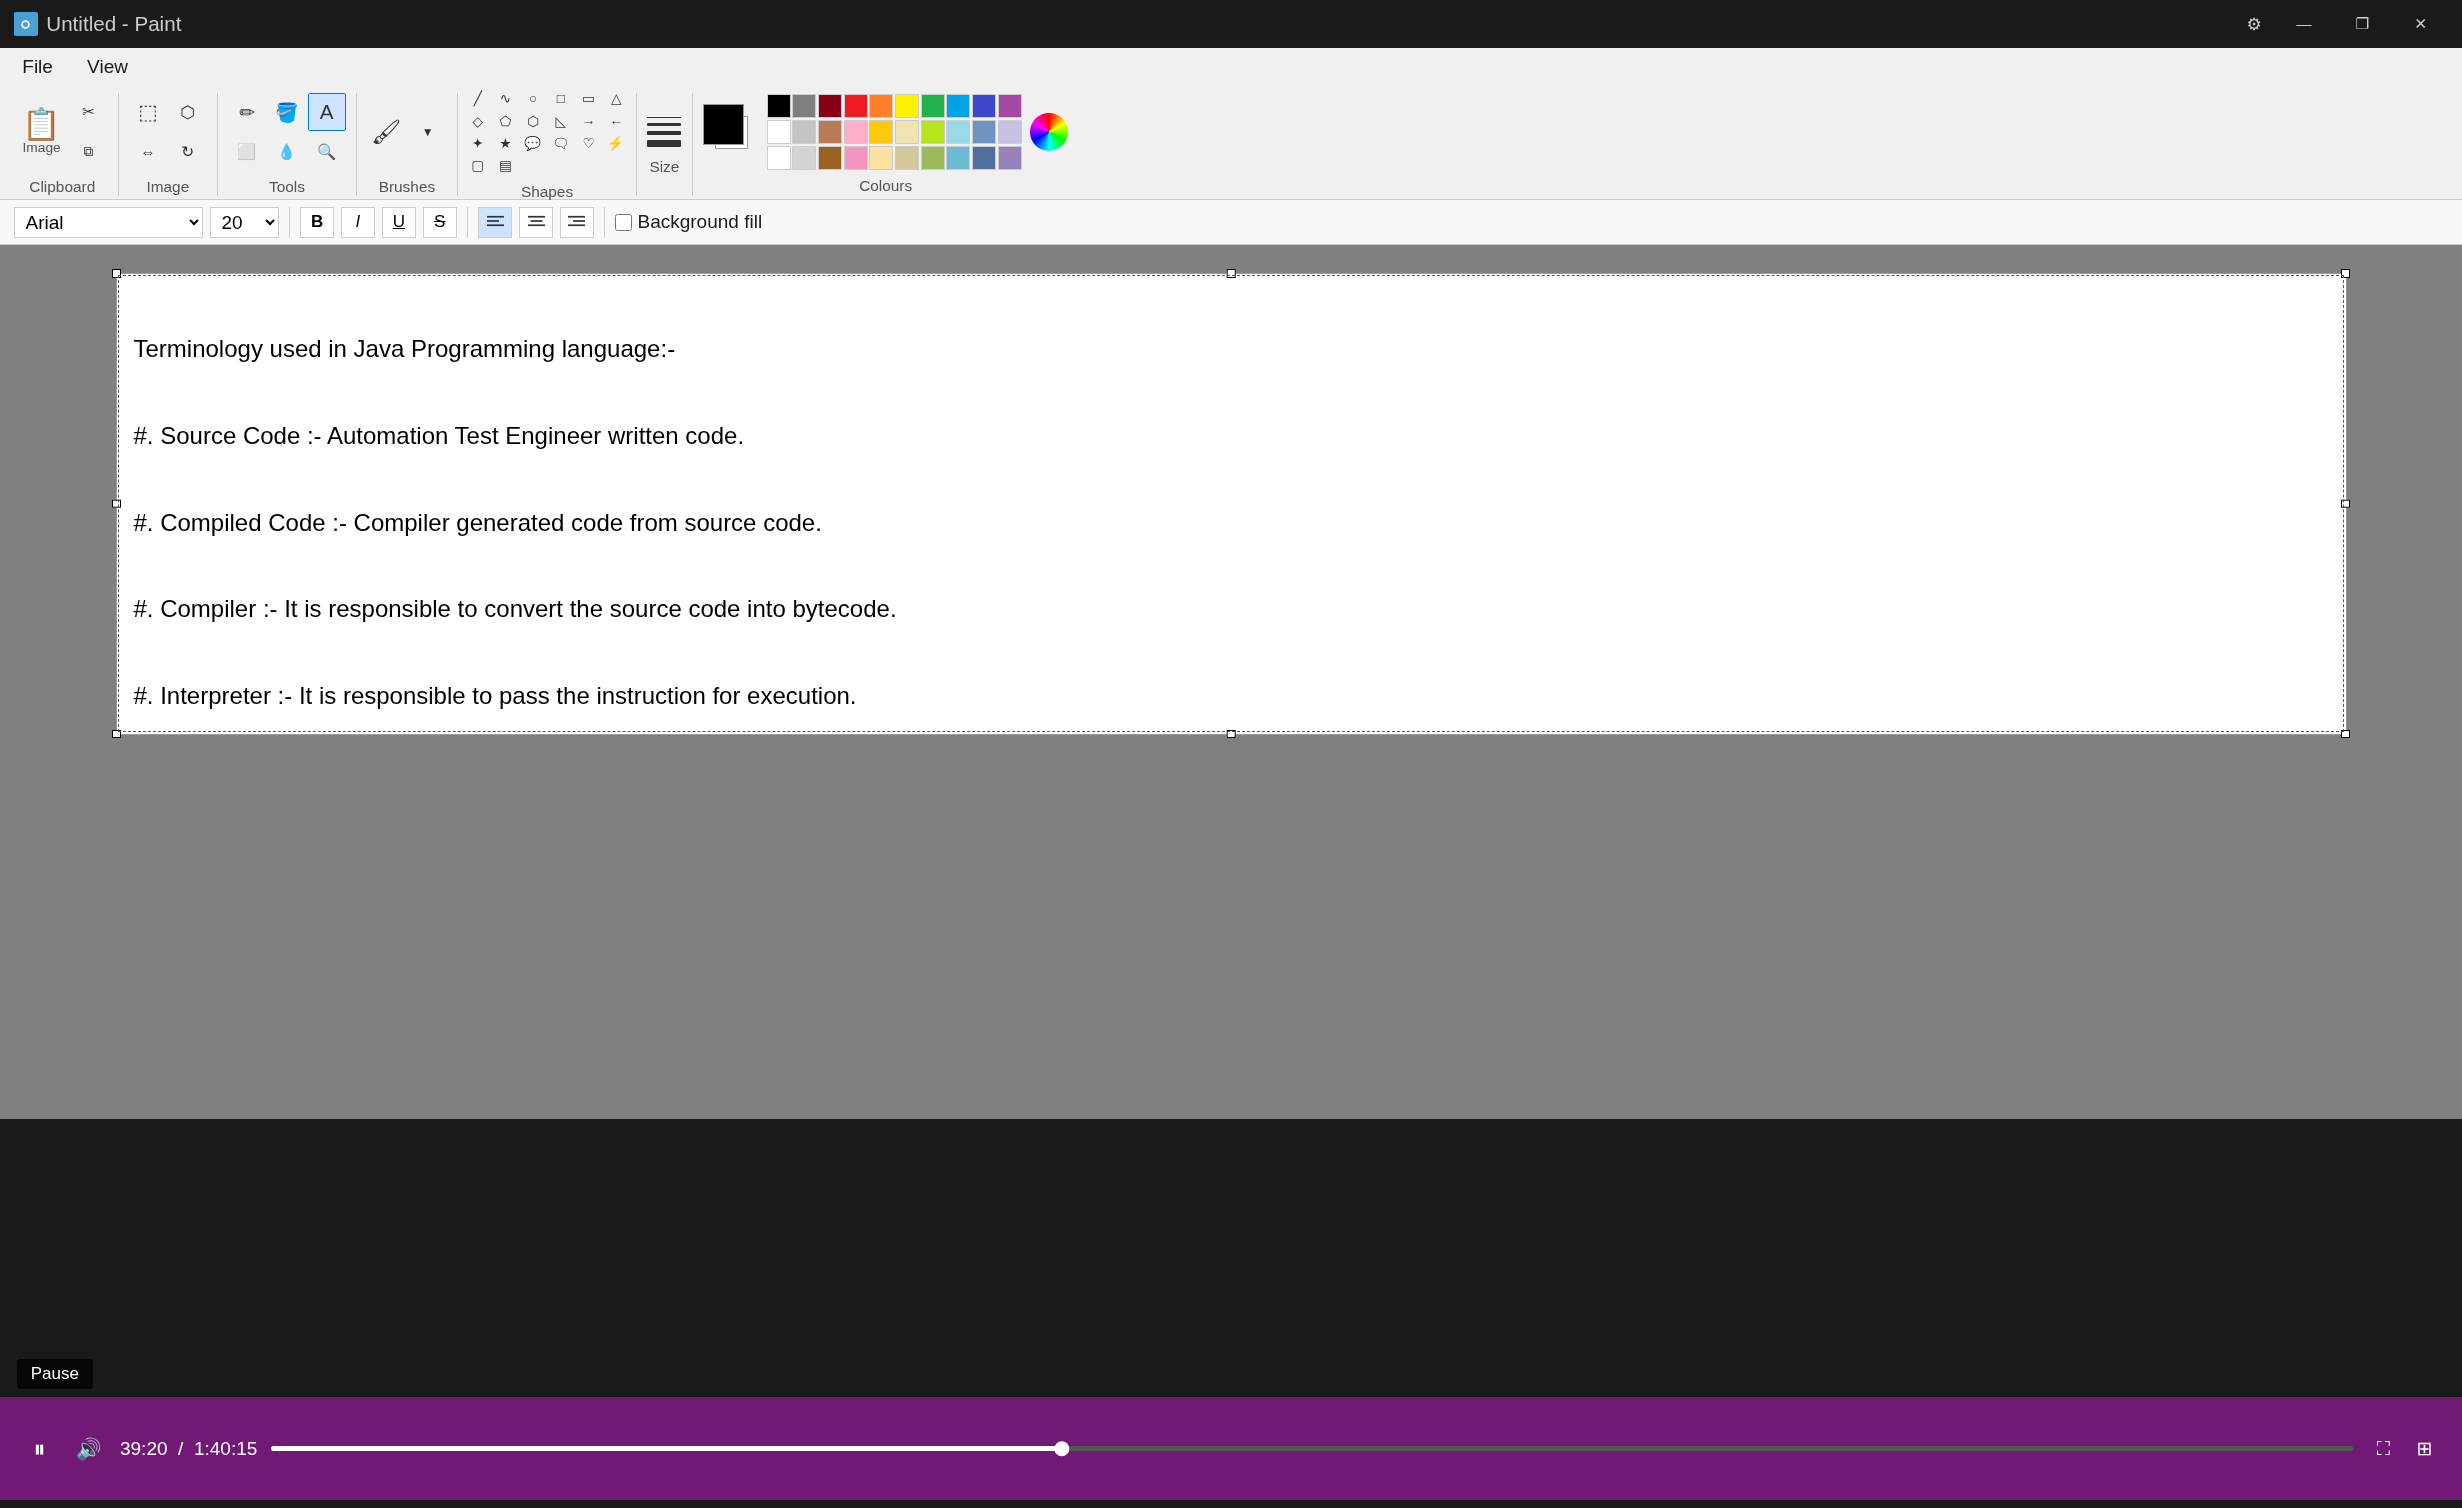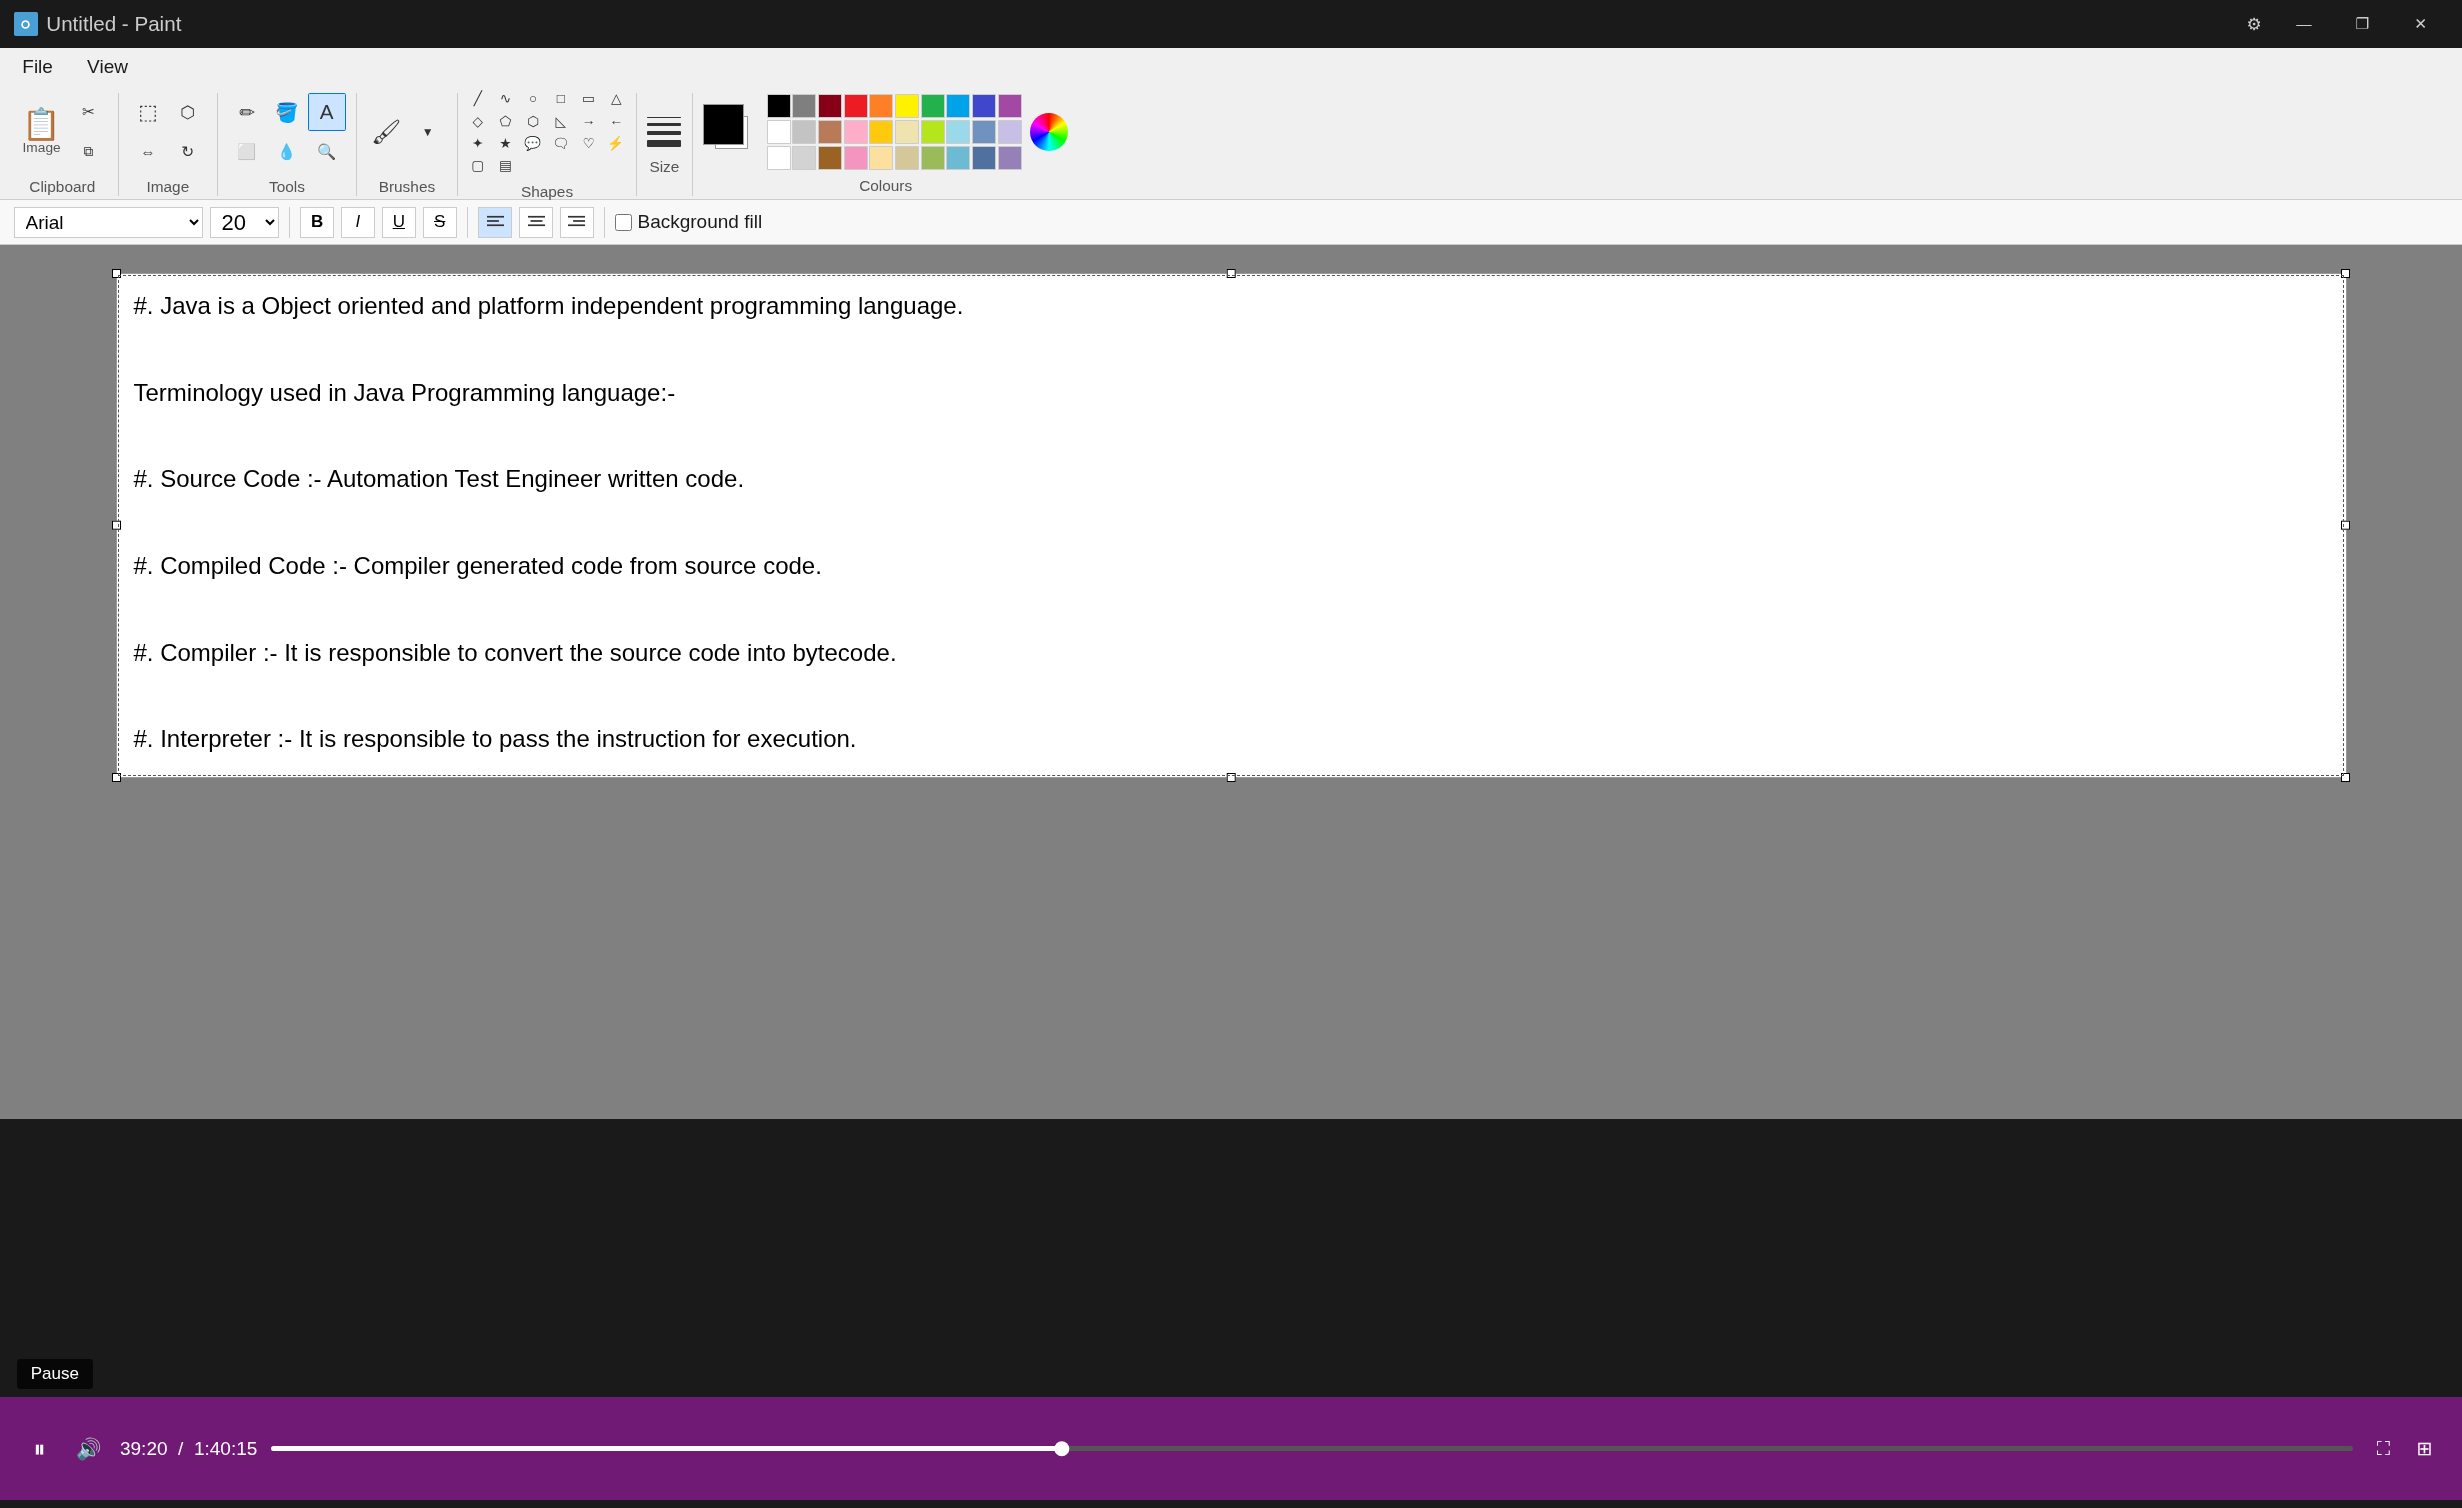--- a/index.html
+++ b/index.html
@@ -249,21 +249,21 @@
       padding: 0 6.9px;
       font-size: 19px;
       background: white;
       cursor: pointer;
     }
     .font-size-select {
       width: 69px;
       height: 31px;
       border: 0.9px solid #ccc;
       padding: 0 6.9px;
-      font-size: 22px;
+      font-size: 19px;
       background: white;
       cursor: pointer;
     }
     .text-format-btn {
       width: 34px;
       height: 31px;
       border: 0.9px solid #ccc;
       background: white;
       cursor: pointer;
       font-size: 17px;
@@ -721,21 +721,20 @@
       <div class="resize-handle" style="top:-4.3px;right:-4.3px;"></div>
       <div class="resize-handle" style="top:50%;left:-4.3px;transform:translateY(-50%);"></div>
       <div class="resize-handle" style="top:50%;right:-4.3px;transform:translateY(-50%);"></div>
       <div class="resize-handle" style="bottom:-4.3px;left:-4.3px;"></div>
       <div class="resize-handle" style="bottom:-4.3px;left:50%;transform:translateX(-50%);"></div>
       <div class="resize-handle" style="bottom:-4.3px;right:-4.3px;"></div>
 
       <div style="position:absolute;top:1.7px;left:1.7px;right:1.7px;bottom:1.7px;border:1.7px dashed #555;pointer-events:none;"></div>
 
       <div class="canvas-content">
-        <p>#.  Java is a Object oriented and platform independent programming language.</p>
         <p class="empty-line">&nbsp;</p>
         <p>Terminology used in Java Programming language:-</p>
         <p class="empty-line">&nbsp;</p>
         <p>#.  Source Code :- Automation Test Engineer written code.</p>
         <p class="empty-line">&nbsp;</p>
         <p>#.  Compiled Code :- Compiler generated code from source code.</p>
         <p class="empty-line">&nbsp;</p>
         <p>#.  Compiler :- It is responsible to convert the source code into bytecode.</p>
         <p class="empty-line">&nbsp;</p>
         <p style="position:relative;">#.  Interpreter :- It is responsible to pass the instruction for execution.</p>

